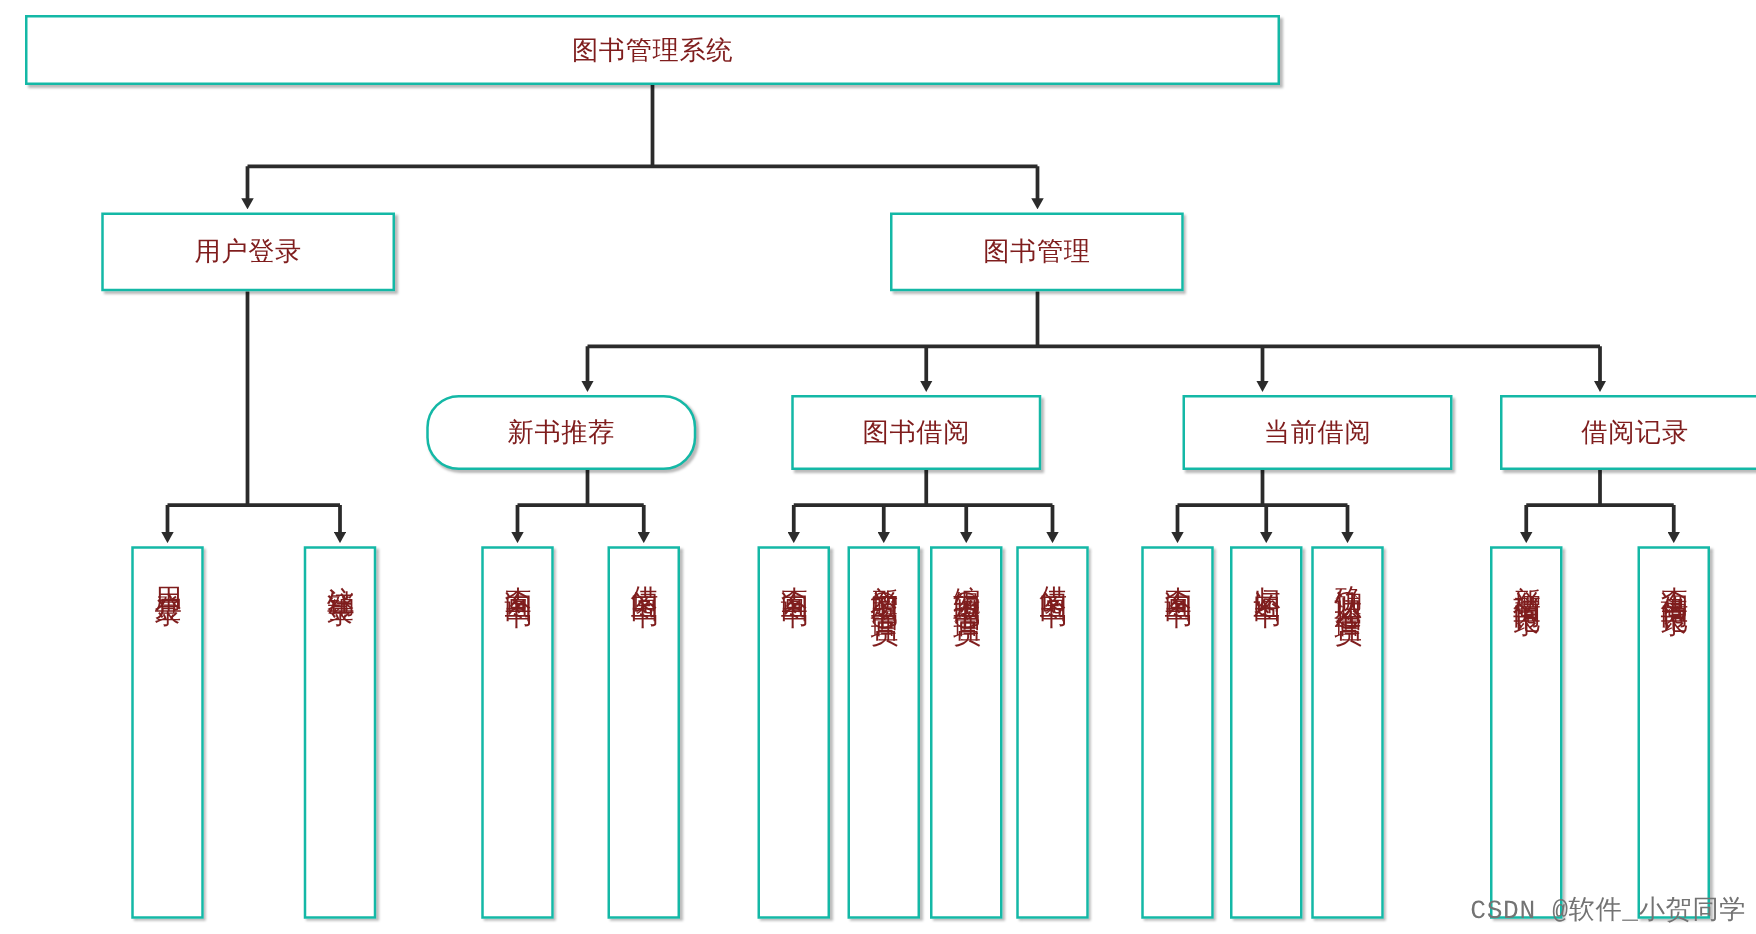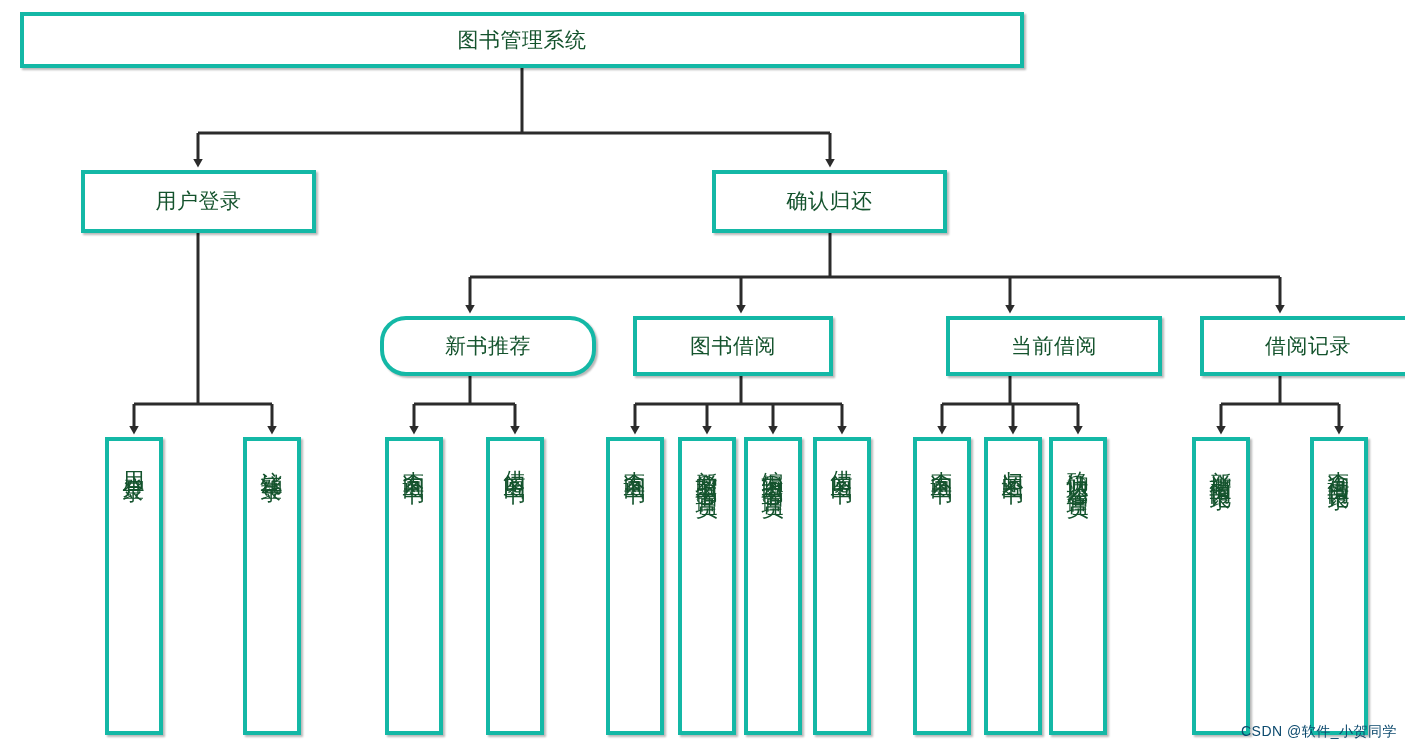--- a/index.html
+++ b/index.html
@@ -24,26 +24,26 @@
     left: 0;
     top: 0;
     width: 1405px;
     height: 747px;
     pointer-events: none;
   }
   .node {
     position: absolute;
     box-sizing: border-box;
     background: #ffffff;
-    border: 4px solid #14b8a6;
+    border: 2px solid #14b8a6;
     box-shadow: 2px 2px 2px rgba(0,0,0,0.28);
     display: flex;
     align-items: center;
     justify-content: center;
-    color: #14532d;
+    color: #7f1d1d;
   }
   .node-label {
     display: block;
     text-align: center;
     letter-spacing: 0.5px;
     line-height: 1.18;
   }
   .node.horizontal .node-label {
     font-size: 21px;
     white-space: nowrap;
@@ -57,25 +57,25 @@
     writing-mode: vertical-rl;
     text-orientation: upright;
     font-size: 22px;
     letter-spacing: 4px;
     line-height: 1.05;
   }
   .watermark {
     position: absolute;
     right: 8px;
     bottom: 6px;
-    font-size: 14px;
-    color: #0c4a6e;
+    font-size: 21px;
+    color: #737373;
     white-space: nowrap;
     letter-spacing: 0.5px;
-    font-family: Liberation Sans, sans-serif;
+    font-family: Liberation Mono, monospace;
   }
 </style>
 </head>
 <body>
 
 <div id="diagram-root">
 
   <svg class="edges" viewBox="0 0 1405 747">
     <defs>
       <marker id="arrow" markerWidth="9" markerHeight="10" refX="1.5" refY="5" orient="auto" markerUnits="userSpaceOnUse">
@@ -127,24 +127,24 @@
   </svg>
 
   <div class="node horizontal" id="node-root" style="left: 20px; top: 12px; width: 1004px; height: 56px;">
     <span class="node-label">图书管理系统</span>
   </div>
 
   <div class="node horizontal" id="node-l2-0" style="left: 81px; top: 170px; width: 235px; height: 63px;">
     <span class="node-label">用户登录</span>
   </div>
   <div class="node horizontal" id="node-l2-1" style="left: 712px; top: 170px; width: 235px; height: 63px;">
-    <span class="node-label">确认归还</span>
+    <span class="node-label">图书管理</span>
   </div>
 
-  <div class="node horizontal" id="node-l3-0" style="left: 380px; top: 316px; width: 216px; height: 60px; border-radius: 26px;">
+  <div class="node horizontal" id="node-l3-0" style="left: 341px; top: 316px; width: 216px; height: 60px; border-radius: 26px;">
     <span class="node-label">新书推荐</span>
   </div>
   <div class="node horizontal" id="node-l3-1" style="left: 633px; top: 316px; width: 200px; height: 60px;">
     <span class="node-label">图书借阅</span>
   </div>
   <div class="node horizontal" id="node-l3-2" style="left: 946px; top: 316px; width: 216px; height: 60px;">
     <span class="node-label">当前借阅</span>
   </div>
   <div class="node horizontal" id="node-l3-3" style="left: 1200px; top: 316px; width: 216px; height: 60px;">
     <span class="node-label">借阅记录</span>

